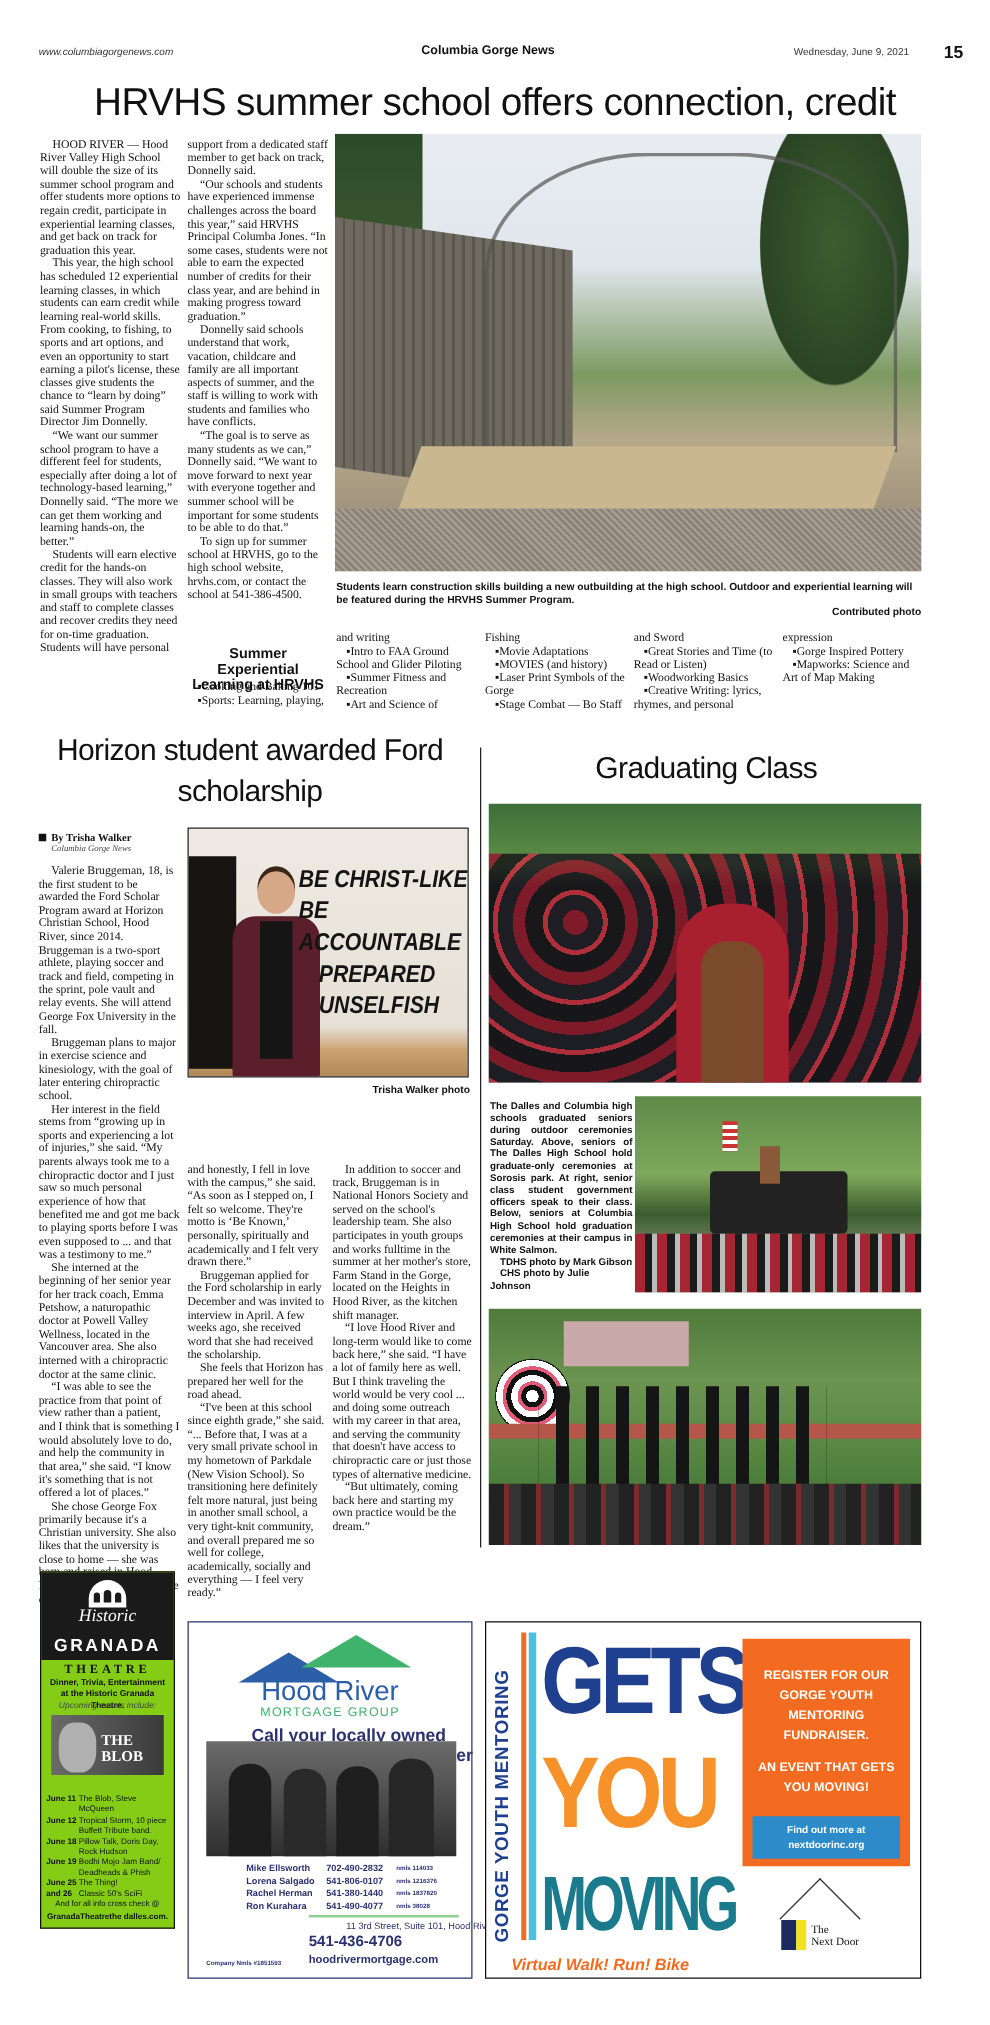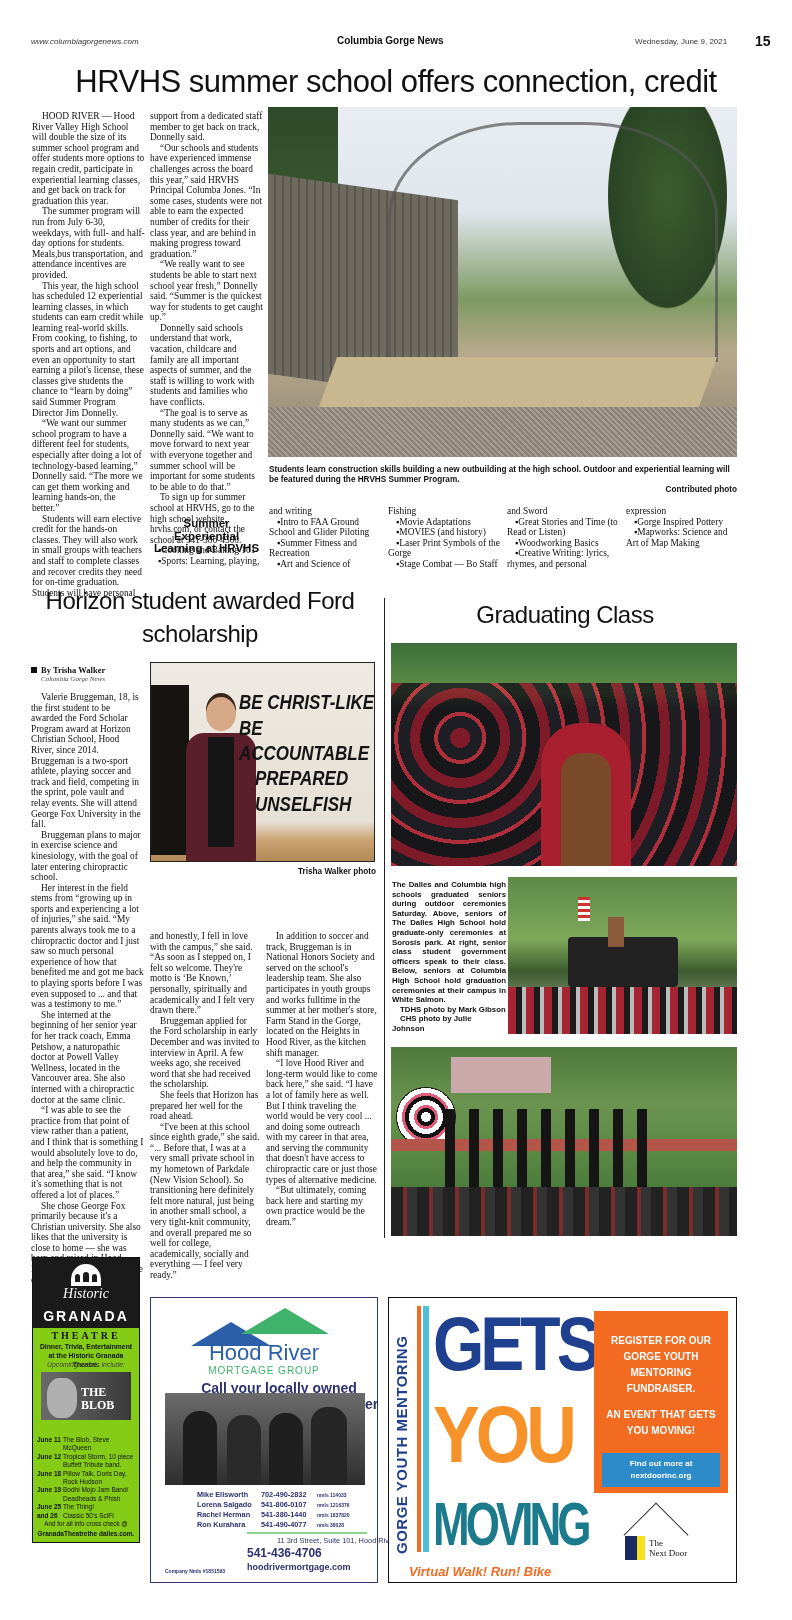--- a/index.html
+++ b/index.html
@@ -24,30 +24,28 @@
   <span class="abs" style="left:0;top:3px;font-size:8px;font-style:italic;color:#333;">www.columbiagorgenews.com</span>
   <span class="abs" style="left:306px;top:1px;font-size:10px;font-weight:bold;">Columbia Gorge News</span>
   <span class="abs" style="left:604px;top:3px;font-size:8px;color:#333;">Wednesday, June 9, 2021</span>
   <span class="abs" style="left:724px;top:-1px;font-size:14px;font-weight:bold;">15</span>
 </div>
 
 <h1 class="abs headline" style="left:20px;top:64px;width:752px;font-size:31px;line-height:36px;">HRVHS summer school offers connection, credit</h1>
 
 <div class="abs body-text" style="left:32px;top:111px;width:113px;">
   <p>HOOD RIVER — Hood River Valley High School will double the size of its summer school program and offer students more options to regain credit, participate in experiential learning classes, and get back on track for graduation this year.</p>
-  <p>The summer program will run from July 6-30, weekdays, with full- and half-day options for students. Meals,bus transportation, and attendance incentives are provided.</p>
   <p>This year, the high school has scheduled 12 experiential learning classes, in which students can earn credit while learning real-world skills. From cooking, to fishing, to sports and art options, and even an opportunity to start earning a pilot's license, these classes give students the chance to “learn by doing” said Summer Program Director Jim Donnelly.</p>
   <p>“We want our summer school program to have a different feel for students, especially after doing a lot of technology-based learning,” Donnelly said. “The more we can get them working and learning hands-on, the better.”</p>
   <p>Students will earn elective credit for the hands-on classes. They will also work in small groups with teachers and staff to complete classes and recover credits they need for on-time graduation. Students will have personal</p>
 </div>
 
 <div class="abs body-text" style="left:150px;top:111px;width:113px;">
   <p class="noind">support from a dedicated staff member to get back on track, Donnelly said.</p>
   <p>“Our schools and students have experienced immense challenges across the board this year,” said HRVHS Principal Columba Jones. “In some cases, students were not able to earn the expected number of credits for their class year, and are behind in making progress toward graduation.”</p>
-  <p>“We really want to see students be able to start next school year fresh,” Donnelly said. “Summer is the quickest way for students to get caught up.”</p>
   <p>Donnelly said schools understand that work, vacation, childcare and family are all important aspects of summer, and the staff is willing to work with students and families who have conflicts.</p>
   <p>“The goal is to serve as many students as we can,” Donnelly said. “We want to move forward to next year with everyone together and summer school will be important for some students to be able to do that.”</p>
   <p>To sign up for summer school at HRVHS, go to the high school website, hrvhs.com, or contact the school at 541-386-4500.</p>
 </div>
 
 <div class="abs photo" style="left:268px;top:107px;width:469px;height:350px;background:linear-gradient(180deg,#e9edf2 0%,#dfe6ec 30%,#7d9a62 55%,#b7a98b 70%,#8d8272 100%);">
   <div class="abs" style="left:0;top:0;width:70px;height:240px;background:linear-gradient(180deg,#2d4a28,#4c6b3a);border-radius:0 0 40% 0;"></div>
   <div class="abs" style="left:330px;top:0;width:139px;height:220px;background:radial-gradient(ellipse at 50% 40%,#3b5e2e 0%,#2a4424 60%,transparent 61%);"></div>
   <div class="abs" style="left:0;top:80px;width:190px;height:200px;background:repeating-linear-gradient(90deg,#6e6a60 0 6px,#59564e 6px 8px);transform:skewY(8deg);"></div>
   <div class="abs" style="left:120px;top:15px;width:330px;height:240px;border:3px solid #555;border-bottom:none;border-radius:40% 40% 0 0;opacity:0.7;"></div>

